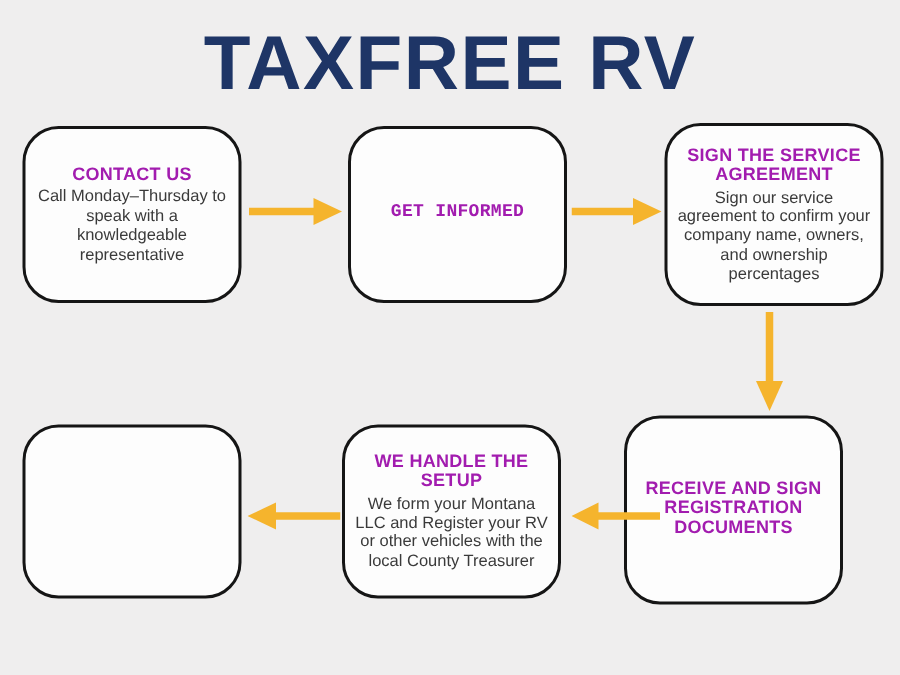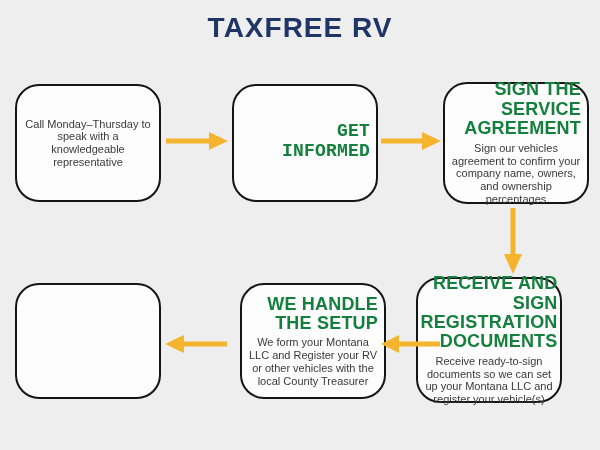--- a/index.html
+++ b/index.html
@@ -10,96 +10,95 @@
     background: #efeeee;
     font-family: "Liberation Sans", sans-serif;
     overflow: hidden;
   }
   .main-title {
     position: absolute;
     top: 12px;
     left: 0;
     width: 600px;
     text-align: center;
-    font-size: 28px;
+    font-size: 51px;
     font-weight: 800;
     letter-spacing: 1px;
     color: #1e3566;
   }
   .step-box {
     position: absolute;
     box-sizing: border-box;
     background: #fdfdfd;
     border: 2.5px solid #151515;
     border-radius: 24px;
     display: flex;
     flex-direction: column;
     align-items: center;
     justify-content: center;
     text-align: center;
     padding: 5px 6px;
   }
   .step-title {
-    font-size: 18px;
+    font-size: 12px;
     font-weight: 700;
     line-height: 1.08;
-    color: #15803d;
+    color: #a21caf;
     letter-spacing: 0.2px;
     margin-bottom: 3px;
-    text-align: right;
   }
   .step-body {
     font-size: 11px;
     line-height: 1.16;
     color: #3a3a3a;
   }
   .box-1 { left: 15px;  top: 84px;  width: 146px; height: 118px; }
   .box-2 { left: 232px; top: 84px;  width: 146px; height: 118px; font-family: Liberation Mono, monospace; }
   .box-3 { left: 443px; top: 82px;  width: 146px; height: 122px; }
   .box-4 { left: 15px;  top: 283px; width: 146px; height: 116px; }
-  .box-5 { left: 240px; top: 283px; width: 146px; height: 116px; }
+  .box-5 { left: 228px; top: 283px; width: 146px; height: 116px; }
   .box-6 { left: 416px; top: 277px; width: 146px; height: 126px; }
   .arrow { position: absolute; }
   .arrow-1 { left: 166px; top: 131px; }
   .arrow-2 { left: 381px; top: 131px; }
   .arrow-3 { left: 503px; top: 208px; }
   .arrow-4 { left: 381px; top: 334px; }
   .arrow-5 { left: 165px; top: 334px; }
 </style>
 </head>
 <body>
 
 <div class="canvas">
 
   <div class="main-title">TAXFREE RV</div>
 
   <div class="step-box box-1">
+    <div class="step-title">CONTACT US</div>
     <div class="step-body">Call Monday–Thursday to speak with a knowledgeable representative</div>
   </div>
 
   <div class="step-box box-2">
     <div class="step-title">GET INFORMED</div>
   </div>
 
   <div class="step-box box-3">
     <div class="step-title">SIGN THE SERVICE AGREEMENT</div>
-    <div class="step-body">Sign our vehicles agreement to confirm your company name, owners, and ownership percentages</div>
+    <div class="step-body">Sign our service agreement to confirm your company name, owners, and ownership percentages</div>
   </div>
 
   <div class="step-box box-4">
   </div>
 
   <div class="step-box box-5">
     <div class="step-title">WE HANDLE THE SETUP</div>
     <div class="step-body">We form your Montana LLC and Register your RV or other vehicles with the local County Treasurer</div>
   </div>
 
   <div class="step-box box-6">
     <div class="step-title">RECEIVE AND SIGN REGISTRATION DOCUMENTS</div>
-    <div class="step-body">Receive ready-to-sign documents so we can set up your Montana LLC and register your vehicle(s)</div>
   </div>
 
   <div class="arrow arrow-1">
     <svg width="62" height="20" viewBox="0 0 62 20">
       <line x1="0" y1="10" x2="45" y2="10" stroke="#f5b42d" stroke-width="5"></line>
       <polygon points="43,1 62,10 43,19" fill="#f5b42d"></polygon>
     </svg>
   </div>
 
   <div class="arrow arrow-2">

